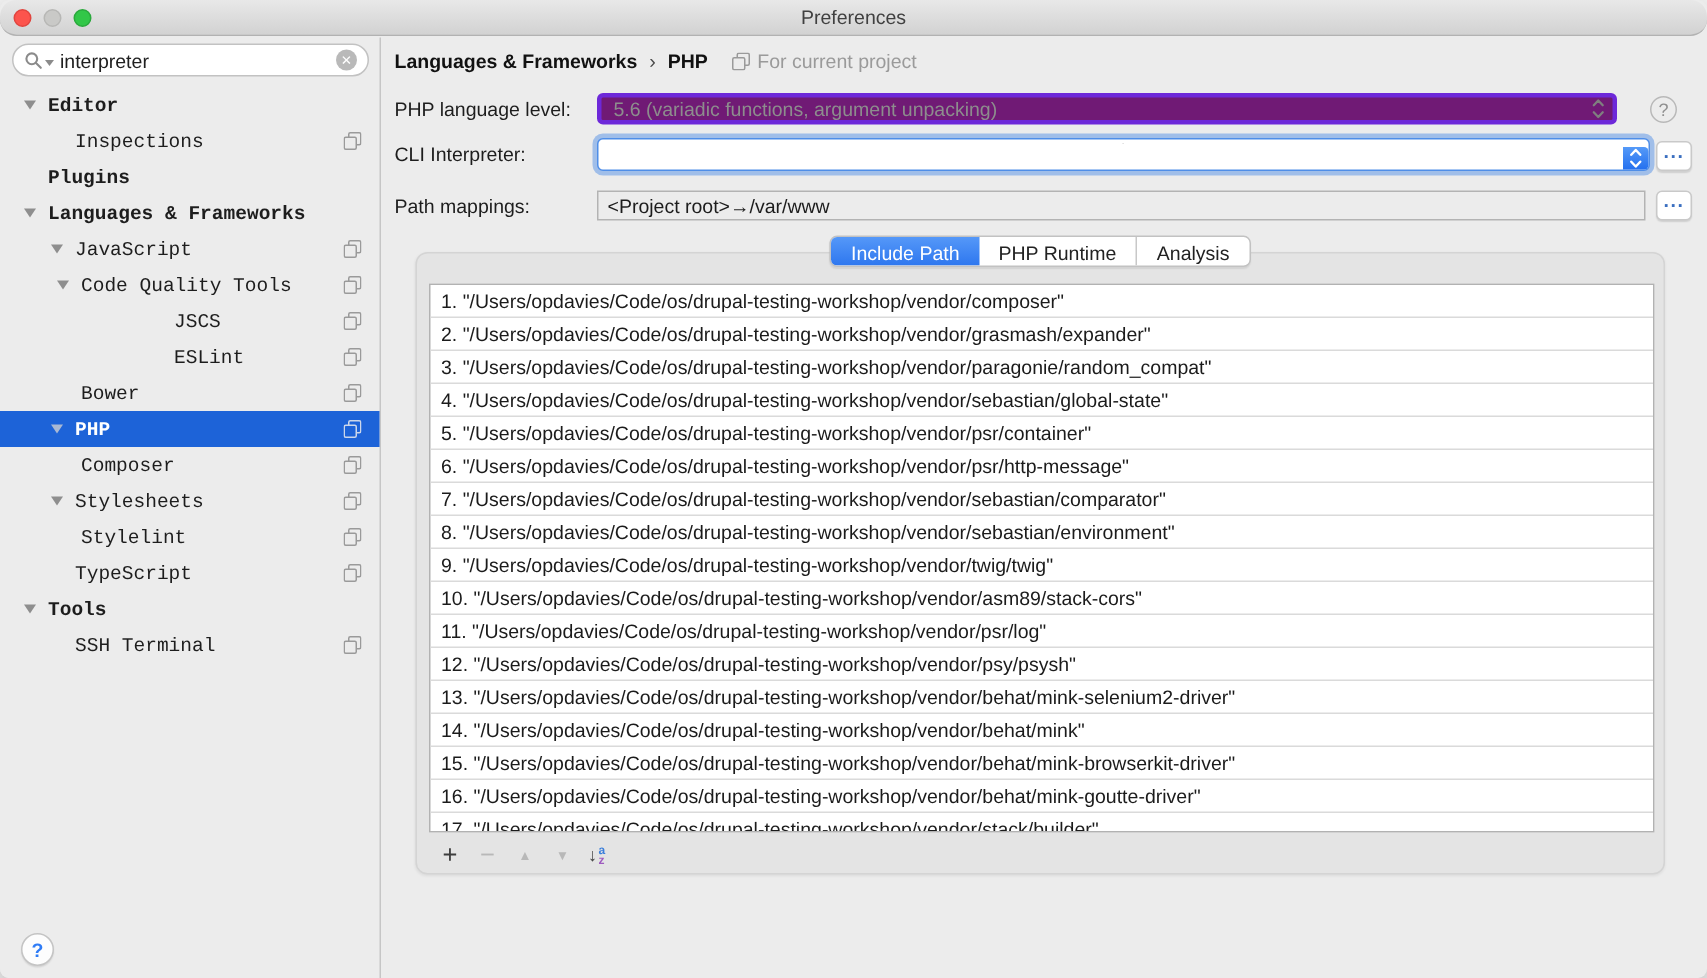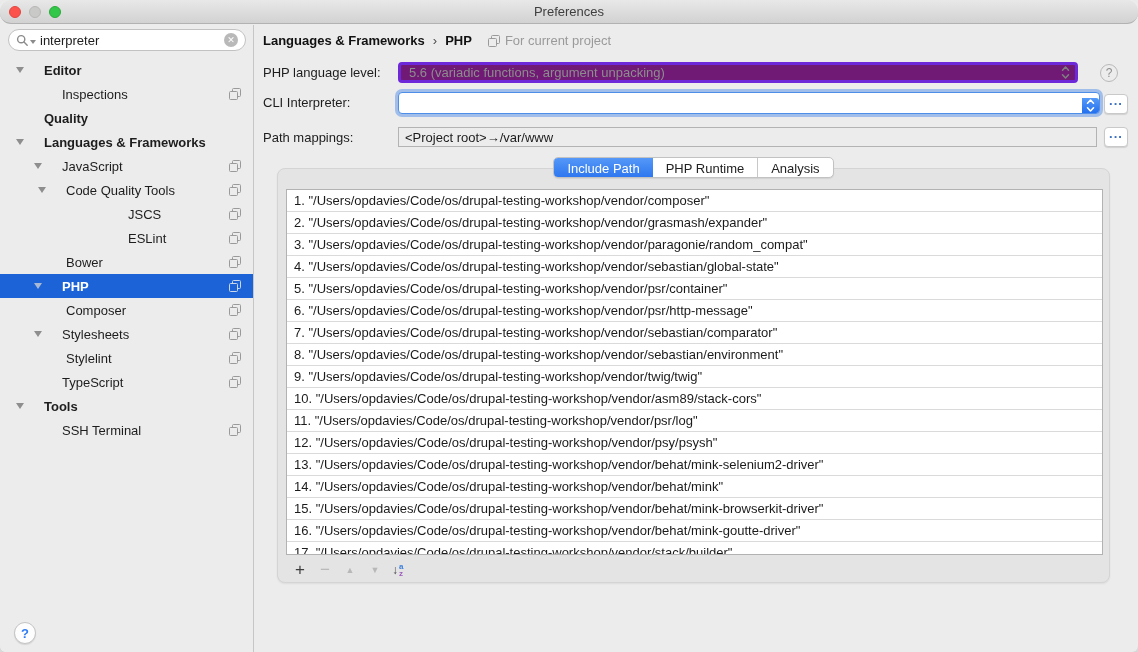--- a/index.html
+++ b/index.html
@@ -30,21 +30,21 @@
     line-height:14px;text-align:center;flex:0 0 auto;cursor:default;}
   .tree{position:absolute;left:0;top:33px;right:0;}
   .tree-row{height:24px;display:flex;align-items:center;cursor:default;}
   .tree-row.bold .tree-label{font-weight:bold;}
   .tree-row.lvl1{padding-left:12px;}
   .tree-row.lvl2{padding-left:30px;}
   .tree-row.lvl3{padding-left:34px;}
   .tree-row.lvl4{padding-left:96px;}
   .tri-slot{width:16px;display:flex;justify-content:center;align-items:center;flex:0 0 auto;}
   .tri{width:0;height:0;border-left:4.5px solid transparent;border-right:4.5px solid transparent;border-top:6px solid #8e8e8e;}
-  .tree-label{margin-left:16px;white-space:nowrap;}
+  .tree-label{margin-left:4px;white-space:nowrap;font-family:Liberation Mono, monospace;}
   .copy-icon{margin-left:auto;margin-right:12px;display:flex;color:#9a9a9a;--rowbg:#ececec;}
   .tree-row.selected{background:#1d63d8;}
   .tree-row.selected .tree-label{color:#fff;}
   .tree-row.selected .tri{border-top-color:#a9b8d3;}
   .tree-row.selected .copy-icon{color:#ccd7ea;--rowbg:#1d63d8;}
   
   .main{position:absolute;left:255px;top:25px;right:0;bottom:0;}
   .breadcrumb{position:absolute;left:8px;top:8px;display:flex;align-items:center;}
   .crumb{font-weight:bold;color:#111;}
   .crumb-sep{margin:0 8px;color:#4c4c4c;font-size:13px;}
@@ -143,21 +143,21 @@
           <span class="tree-label">Inspections</span>
           <span class="copy-icon">
             <svg width="12" height="12" viewBox="0 0 12 12">
               <rect x="3.5" y="0.5" width="8" height="8" rx="1" fill="none" stroke="currentColor"></rect>
               <rect x="0.5" y="3.5" width="8" height="8" rx="1" fill="var(--rowbg)" stroke="currentColor"></rect>
             </svg>
           </span>
         </div>
         <div class="tree-row lvl1 bold">
           <span class="tri-slot"></span>
-          <span class="tree-label">Quality</span>
+          <span class="tree-label">Plugins</span>
         </div>
         <div class="tree-row lvl1 bold">
           <span class="tri-slot">
             <span class="tri"></span>
           </span>
           <span class="tree-label">Languages &amp; Frameworks</span>
         </div>
         <div class="tree-row lvl2">
           <span class="tri-slot">
             <span class="tri"></span>

